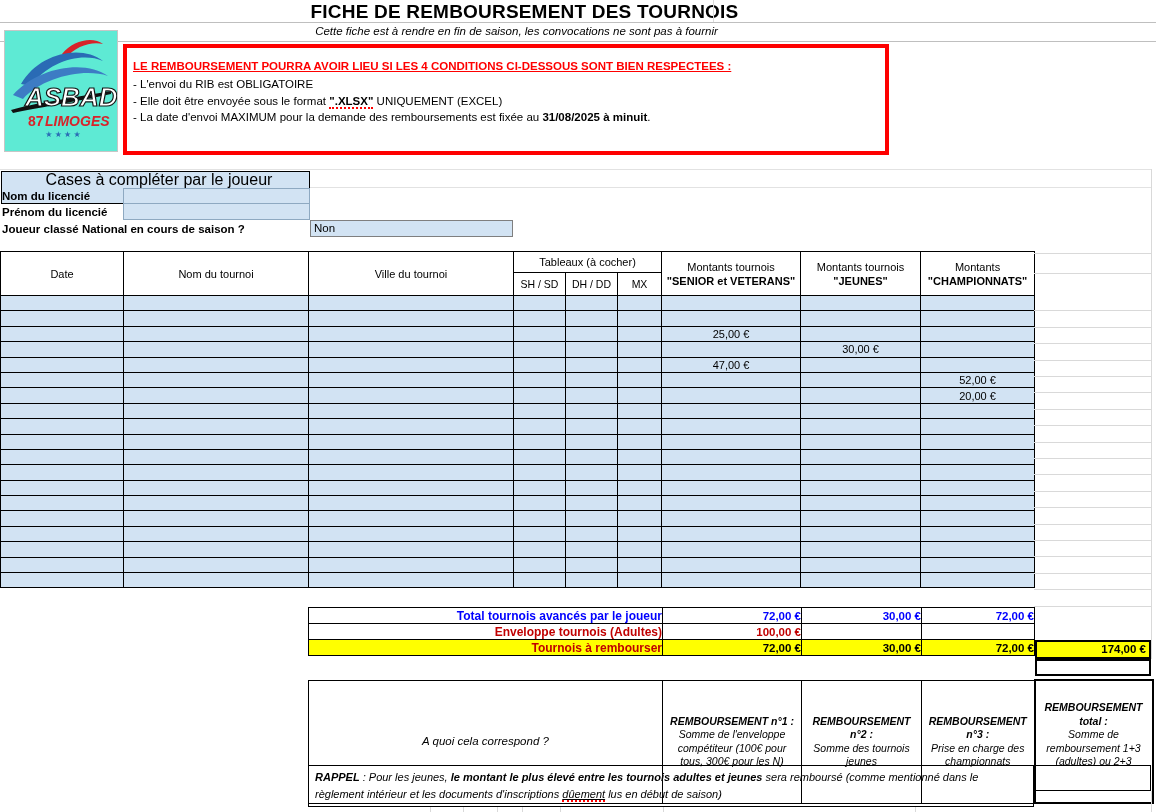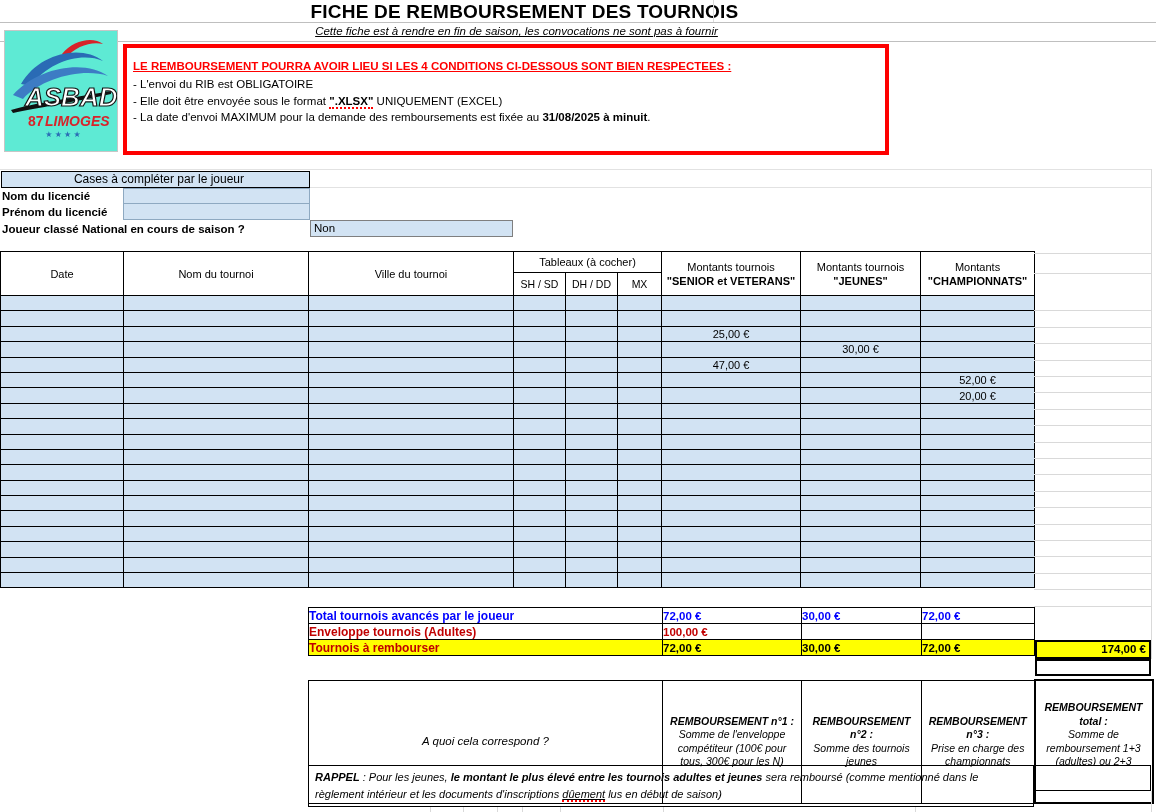--- a/index.html
+++ b/index.html
@@ -11,62 +11,62 @@
     overflow: hidden;
   }
   .hline { position:absolute; height:1px; background:#bfbfbf; }
   .vline { position:absolute; width:1px; background:#d9d9d9; }
   .title {
     position:absolute; top:1px; left:8px; width:1033px; text-align:center;
     font-size:19px; font-weight:bold; letter-spacing:0.2px;
   }
   .subtitle {
     position:absolute; top:25px; left:0; width:1033px; text-align:center;
-    font-size:11.5px; font-style:italic;text-decoration:underline;
+    font-size:11.5px; font-style:italic;
   }
   
   .logo-box { position:absolute; left:4px; top:30px; width:114px; height:122px; border:1px solid #c6c6c6; background:#5eead4; }
   
   .red-box {
     position:absolute; left:123px; top:44px; width:766px; height:111px;
     border:4px solid #fe0000; background:#fff; padding:12px 6px 0 6px;
   }
   .cond-heading {
     color:#fe0000; font-weight:bold; text-decoration:underline;
     font-size:11.5px; margin-bottom:4px;
   }
   .cond-item { font-size:11.5px; line-height:16.6px; }
   .sq { border-bottom:2px dotted #fe0000; }
   .u  { text-decoration: underline; }
   
   .cases-header {
-    position:absolute; left:1px; top:171px; width:309px; height:17px;
+    position:absolute; left:1px; top:171px; width:309px; height:33px;
     background:#d2e3f3; border:1px solid #000; text-align:center;
-    font-size:12px; line-height:15px;padding-left:7px;
+    font-size:16px; line-height:15px;padding-left:7px;
   }
   .field-label { position:absolute; left:2px; height:16px; line-height:16px; font-weight:bold; font-size:11.5px; white-space:nowrap; }
   .field-input { position:absolute; background:#d2e3f3; border:1px solid #8ea9c1; border-top:none; }
   .field-input.first { border-top:1px solid #8ea9c1; }
   .nat-cell {
     position:absolute; left:310px; top:220px; width:203px; height:17px;
     background:#d2e3f3; border:1px solid #7f7f7f; font-size:11.5px;
     line-height:15px; padding-left:3px;
   }
   
   .main-table { position:absolute; left:0px; top:251px; width:1034px; border-collapse:collapse; table-layout:fixed; }
   .main-table th, .main-table td { border:1px solid #000; overflow:hidden; }
   .main-table thead th { font-weight:normal; font-size:11px; background:#fff; text-align:center; vertical-align:middle; }
   .main-table thead tr.gr1 th { height:21px; }
   .main-table thead tr.gr2 th { height:23px; font-size:10.5px; }
   .amount-head { line-height:14px; }
   .amount-head b { font-size:11px; }
   .main-table tbody td { height:15.4px; background:#d2e3f3; font-size:11px; text-align:center; padding:0 2px; }
   
   .totals-table { position:absolute; left:308px; top:607px; width:726px; border-collapse:collapse; table-layout:fixed; }
-  .totals-table td { border:1px solid #000; height:16px; text-align:left; font-weight:bold; font-size:11.5px; background:#fff; }
+  .totals-table td { border:1px solid #000; height:16px; text-align:right; font-weight:bold; font-size:11.5px; background:#fff; }
   .totals-table .lab { font-size:12px; }
   tr.row-advanced td { color:#0000fe; }
   tr.row-envelope td { color:#c00000; }
   tr.row-reimburse td { background:#ffff00; color:#000; }
   tr.row-reimburse td.lab { color:#c00000; }
   .grand-total-cell {
     position:absolute; left:1035px; top:640px; width:116px; height:19px;
     background:#ffff00; border:2.5px solid #000; font-weight:bold; font-size:11.5px;
     text-align:right; line-height:14px; padding-right:3px;
   }

